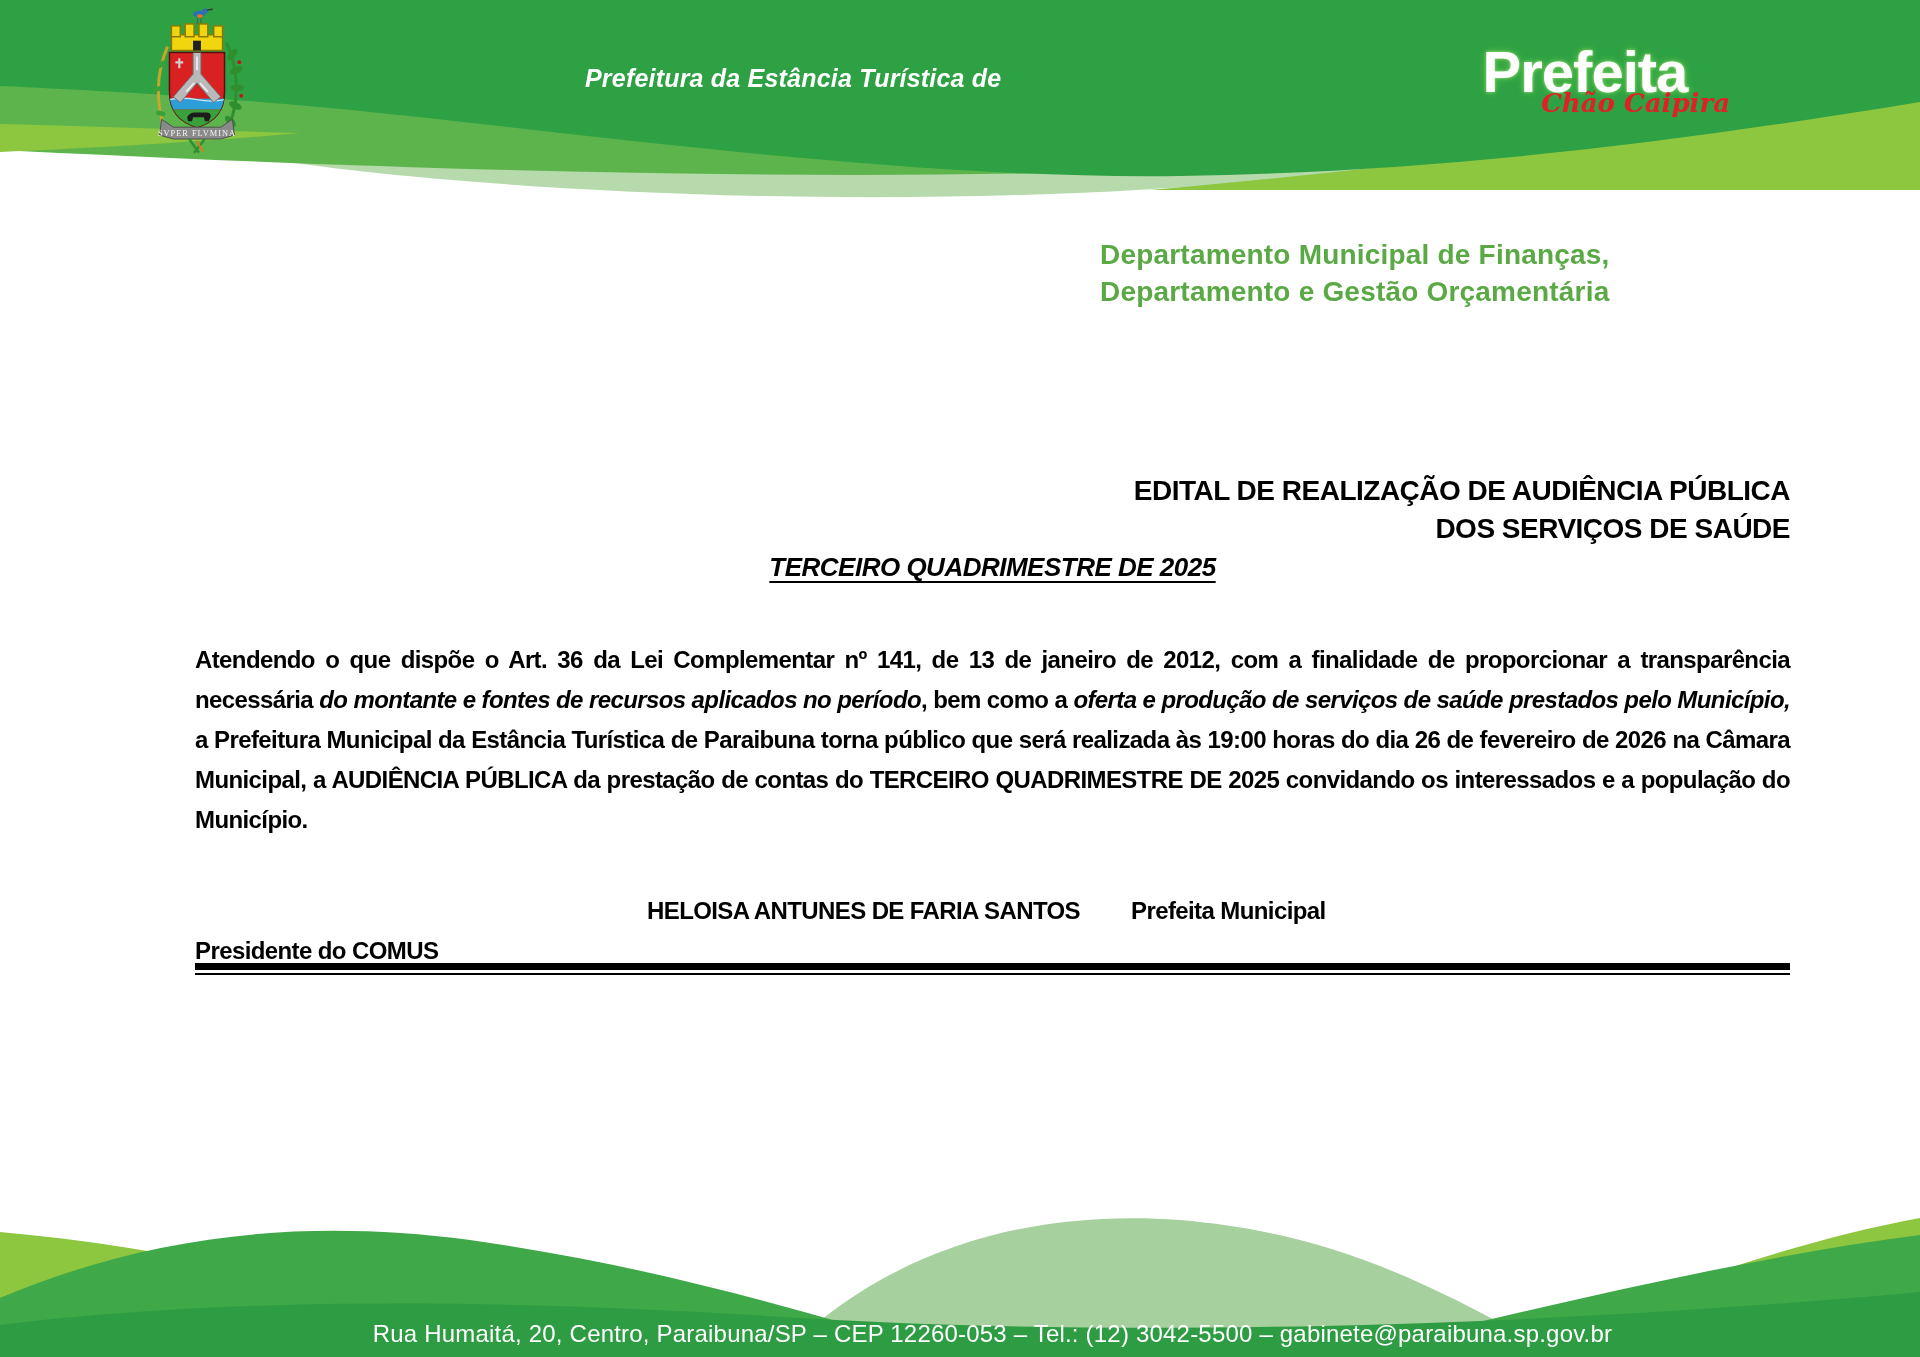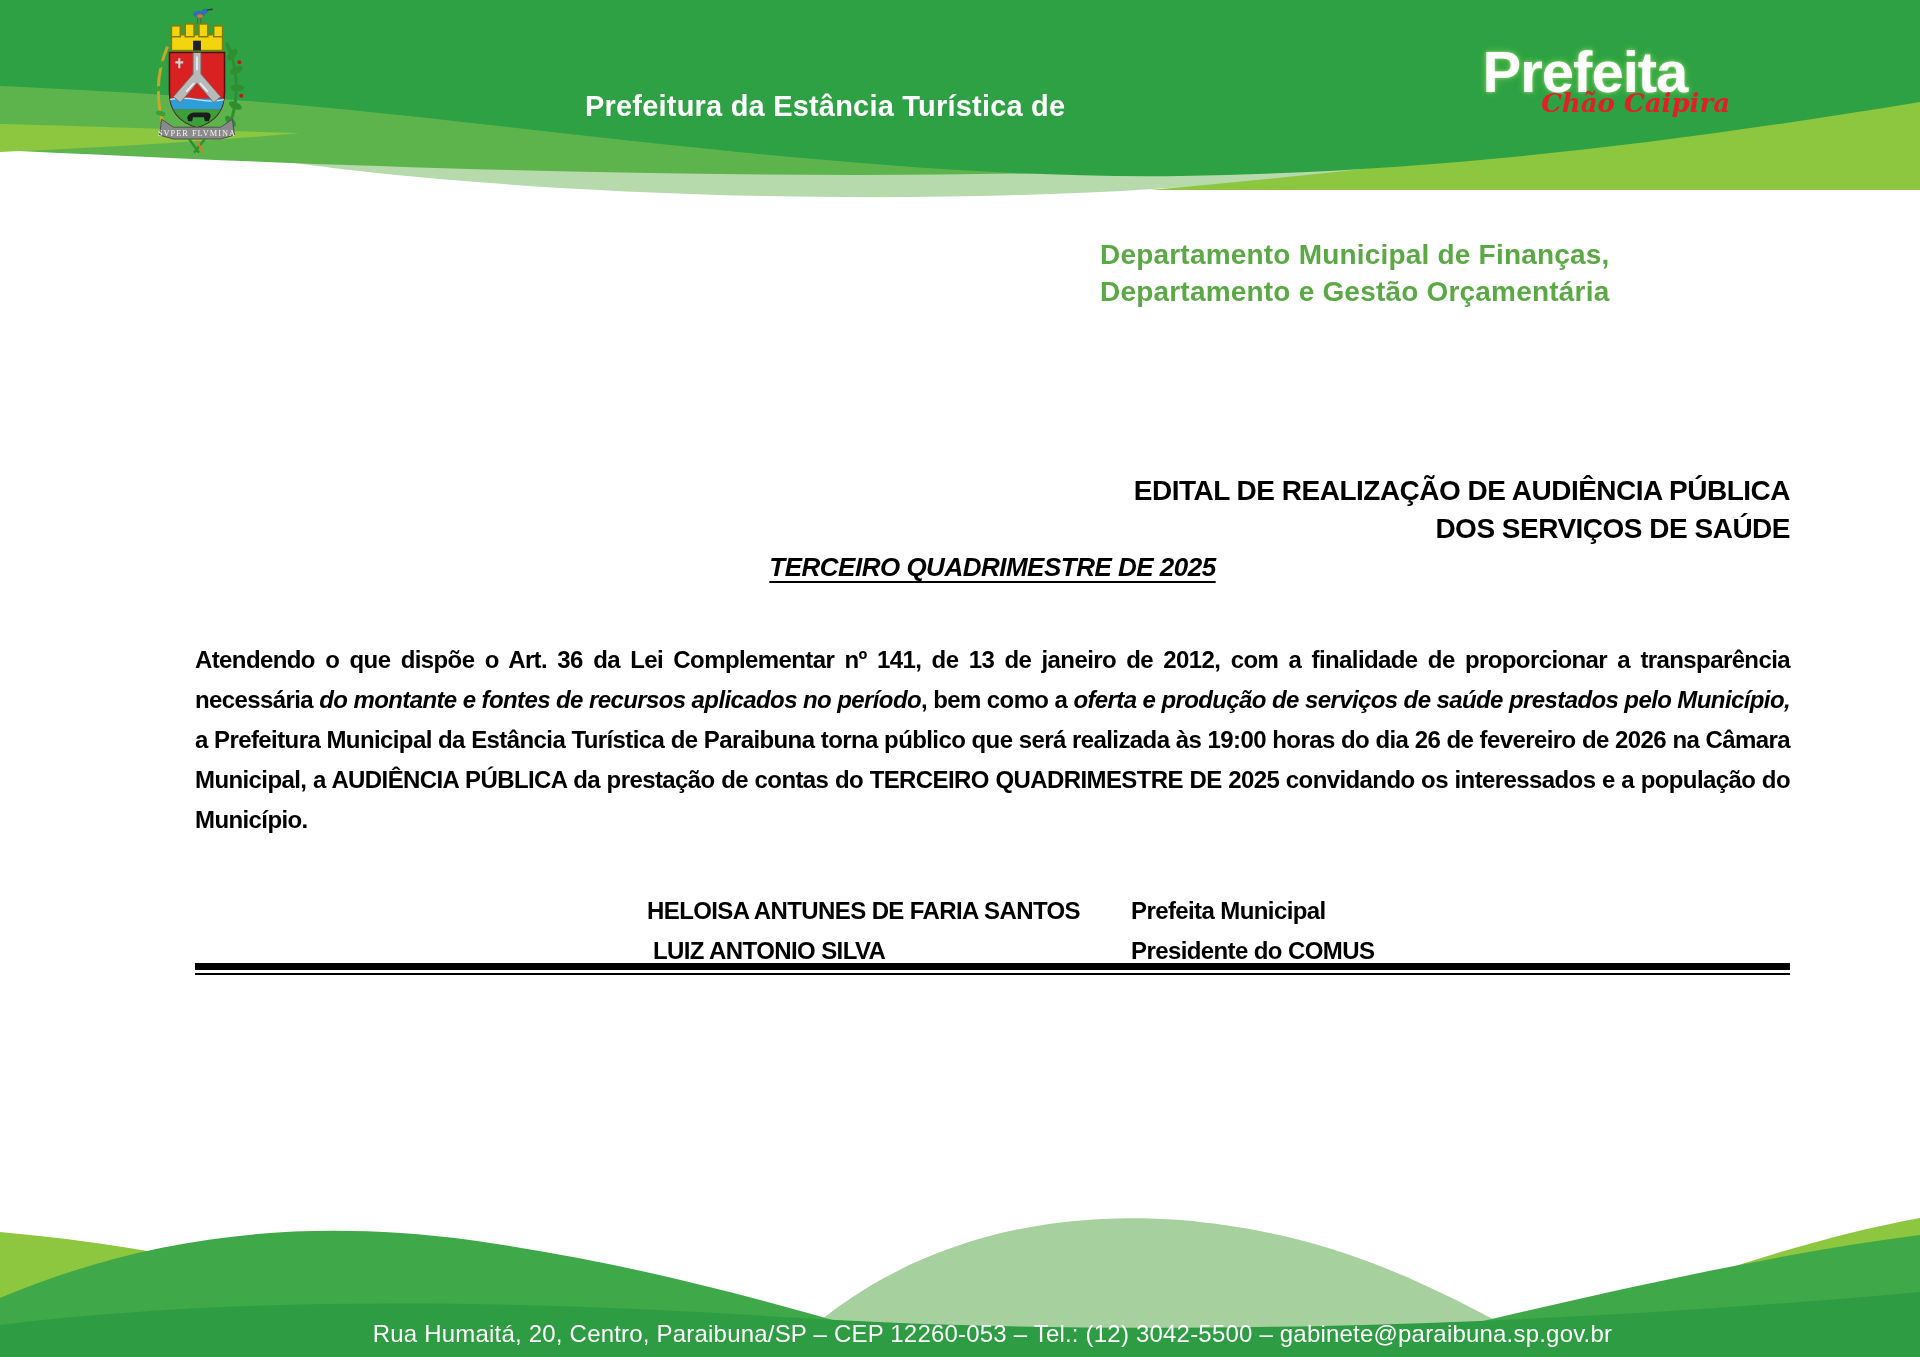--- a/index.html
+++ b/index.html
@@ -26,22 +26,22 @@
   .f-main{fill:var(--main-green);}
   .f-light{fill:var(--light-green);}
   .f-sage{fill:var(--sage-green);}
   .f-yellow{fill:var(--yellow-green);}
   .f-fsage{fill:var(--footer-sage);}
   .f-fmid{fill:var(--footer-mid-green);}
   .f-fdark{fill:var(--footer-dark-green);}
 
   .org-prefix{
     position:absolute;top:64px;left:585px;width:600px;
-    color:#fff;font-size:29px;font-weight:bold;
-    letter-spacing:.2px;white-space:nowrap;margin-top:26px;
+    color:#fff;font-size:25px;font-weight:bold;font-style:italic;
+    letter-spacing:.2px;white-space:nowrap;
   }
   .logo-wrap{position:absolute;top:42px;left:1440px;width:290px;text-align:center;}
   .logo-title{
     color:#fff;font-size:58px;font-weight:bold;letter-spacing:-1px;line-height:60px;
     text-shadow:0 0 3px #9ade7c,0 0 6px #4db848,0 0 9px #4db848;
     white-space:nowrap;
   }
   .logo-tagline{
     margin-top:-14px;margin-left:90px;
     color:var(--tagline-red);
@@ -180,21 +180,20 @@
   </div>
 
   <div class="doc-col doc-paragraph" id="body-paragraph"><span>Atendendo o que dispõe o Art. 36 da Lei Complementar nº 141, de 13 de janeiro de 2012, com a finalidade de proporcionar a transparência necessária </span><span class="it">do </span><span class="it un">montante e fontes de recursos aplicados no período</span><span>, bem como a </span><span class="it un">oferta e produção de serviços de saúde prestados pelo Município,</span><span> a Prefeitura Municipal da Estância Turística de Paraibuna torna público que será realizada às </span><span class="un">19:00 horas do dia 26 de fevereiro de 2026</span><span> na Câmara Municipal, a AUDIÊNCIA PÚBLICA da prestação de contas do </span><span class="un">TERCEIRO QUADRIMESTRE DE 2025</span><span> convidando os interessados e a população do Município.</span></div>
 
   <div class="doc-col sig-block" id="sig-block">
       <div class="sig-row">
         <div class="sig-name">HELOISA ANTUNES DE FARIA SANTOS</div>
         <div class="sig-title">Prefeita Municipal</div>
       </div>
       <div class="sig-row">
-        <div class="sig-name">LUIZ ANTONIO SILVA</div>
         <div class="sig-title">Presidente do COMUS</div>
       </div>
     </div>
 
   <div class="doc-col rule"></div>
 
   <div class="footer-band">
     <svg viewBox="0 0 1920 177" preserveAspectRatio="none">
       <path class="f-fsage" d="M 780 177 C 880 75 1020 28 1180 40 C 1320 52 1420 95 1560 177 Z"></path>
       <path class="f-yellow" d="M 0 52 C 180 68 350 108 520 177 L 0 177 Z"></path>

